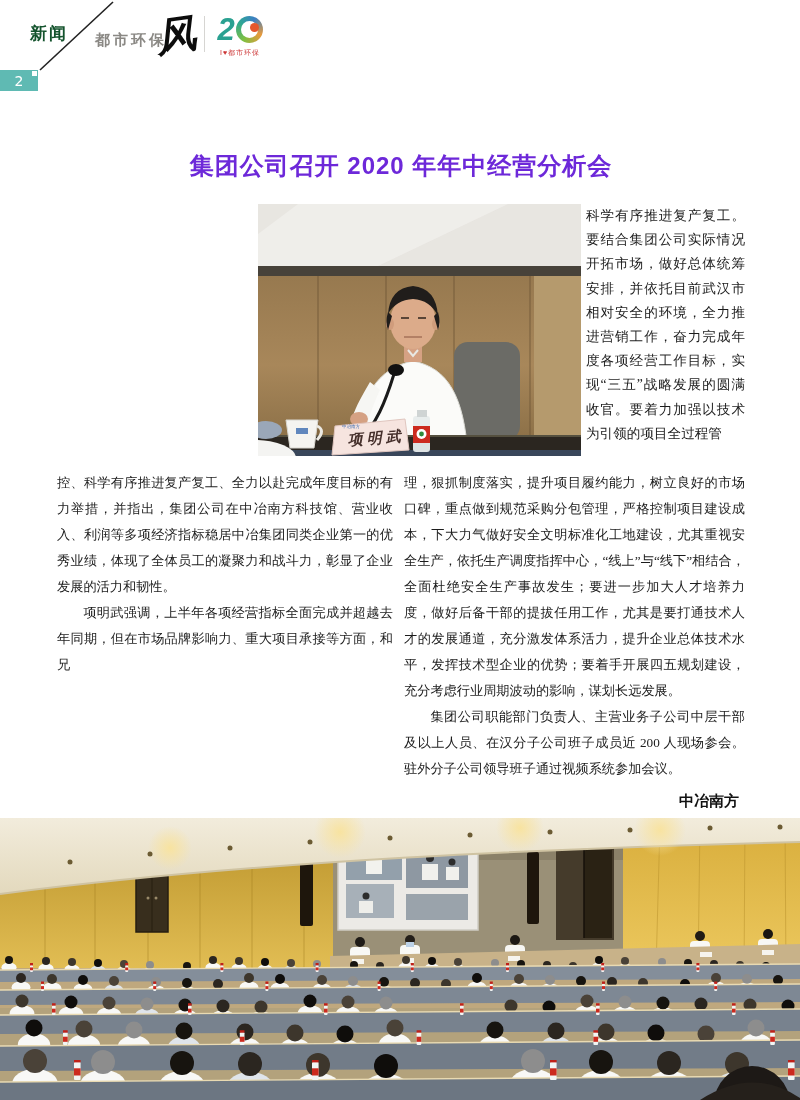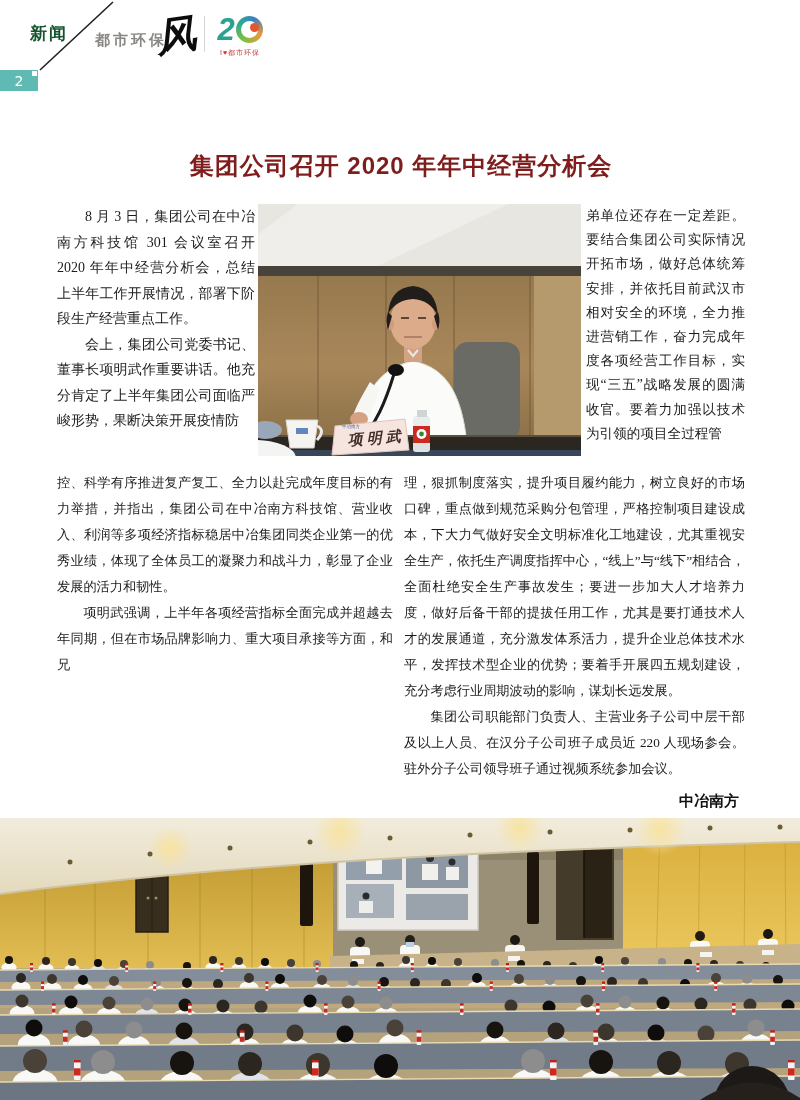--- a/index.html
+++ b/index.html
@@ -61,21 +61,21 @@
     background:#e4572e; border-radius:50%;
   }
   .logo20-tagline{
     margin-top:2px; font-family:"Liberation Sans","DejaVu Sans",sans-serif;
     font-size:7px; color:#cc3333; letter-spacing:1px; white-space:nowrap;
   }
   
   .headline{
     position:absolute; left:57px; top:150px; width:688px;
     text-align:center; font-family:"Liberation Sans","DejaVu Sans",sans-serif;
-    font-weight:700; font-size:24px; color:#7f1d1d; letter-spacing:1px;
+    font-weight:700; font-size:24px; color:#6d28d9; letter-spacing:1px;
   }
   .body-text{ text-align:justify; color:#1c1c1c; }
   .body-text p{ margin:0; }
   .body-text p.ind{ text-indent:2em; }
   .col-left-narrow{
     position:absolute; left:57px; top:204px; width:198px; height:256px;
     font-size:14px; line-height:25.5px; overflow:hidden;
   }
   .col-right-narrow{
     position:absolute; left:586px; top:204px; width:159px; height:262px;
@@ -127,24 +127,20 @@
       <span class="logo20-ring">
         <span class="inner"></span>
         <span class="dot"></span>
       </span>
     </div>
     <div class="logo20-tagline">I♥都市环保</div>
   </div>
 
   <h1 class="headline">集团公司召开 2020 年年中经营分析会</h1>
 
-  <div class="col-left-narrow body-text">
-    <p class="ind">8 月 3 日，集团公司在中冶南方科技馆 301 会议室召开 2020 年年中经营分析会，总结上半年工作开展情况，部署下阶段生产经营重点工作。</p>
-    <p class="ind">会上，集团公司党委书记、董事长项明武作重要讲话。他充分肯定了上半年集团公司面临严峻形势，果断决策开展疫情防</p>
-  </div>
 
   <div class="photo-mid">
     <svg viewBox="0 0 323 252" width="323" height="252">
       <defs>
         <linearGradient id="wood" x1="0" y1="0" x2="0" y2="1">
           <stop offset="0" stop-color="#97794f"></stop>
             <stop offset="0.55" stop-color="#a8875a"></stop>
             <stop offset="1" stop-color="#8d7148"></stop>
         </linearGradient>
       </defs>
@@ -210,30 +206,30 @@
         <rect x="155" y="222" width="17" height="17" fill="#cc2a1e"></rect>
         <circle cx="163.5" cy="230" r="5" fill="#ffffff"></circle>
         <circle cx="163.5" cy="230" r="2.4" fill="#2e8b3a"></circle>
       </g>
 
       <ellipse cx="-4" cy="254" rx="42" ry="18" fill="#f4f4f2"></ellipse>
     </svg>
   </div>
 
   <div class="col-right-narrow body-text">
-    <p>弟单位还存在一定差距。要结合集团公司实际情况开拓市场，做好总体统筹安排，并依托目前武汉市相对安全的环境，全力推进营销工作，奋力完成年度各项经营工作目标，实现“三五”战略发展的圆满收官。要着力加强以技术为引领的项目全过程管</p>
+    <p>科学有序推进复产复工。要结合集团公司实际情况开拓市场，做好总体统筹安排，并依托目前武汉市相对安全的环境，全力推进营销工作，奋力完成年度各项经营工作目标，实现“三五”战略发展的圆满收官。要着力加强以技术为引领的项目全过程管</p>
   </div>
 
   <div class="col-lower-left body-text">
     <p>控、科学有序推进复产复工、全力以赴完成年度目标的有力举措，并指出，集团公司在中冶南方科技馆、营业收入、利润等多项经济指标稳居中冶集团同类企业第一的优秀业绩，体现了全体员工的凝聚力和战斗力，彰显了企业发展的活力和韧性。</p>
     <p class="ind">项明武强调，上半年各项经营指标全面完成并超越去年同期，但在市场品牌影响力、重大项目承接等方面，和兄</p>
   </div>
   <div class="col-lower-right body-text">
     <p>理，狠抓制度落实，提升项目履约能力，树立良好的市场口碑，重点做到规范采购分包管理，严格控制项目建设成本，下大力气做好安全文明标准化工地建设，尤其重视安全生产，依托生产调度指挥中心，“线上”与“线下”相结合，全面杜绝安全生产事故发生；要进一步加大人才培养力度，做好后备干部的提拔任用工作，尤其是要打通技术人才的发展通道，充分激发体系活力，提升企业总体技术水平，发挥技术型企业的优势；要着手开展四五规划建设，充分考虑行业周期波动的影响，谋划长远发展。</p>
-    <p class="ind">集团公司职能部门负责人、主营业务子公司中层干部及以上人员、在汉分子公司班子成员近 220 人现场参会。驻外分子公司领导班子通过视频系统参加会议。</p>
+    <p class="ind">集团公司职能部门负责人、主营业务子公司中层干部及以上人员、在汉分子公司班子成员近 200 人现场参会。驻外分子公司领导班子通过视频系统参加会议。</p>
     <div class="byline">中冶南方</div>
   </div>
 
   <div class="photo-bottom">
     <svg id="hall-svg" viewBox="0 0 800 282" width="800" height="282">
       <defs>
         <linearGradient id="lwall" x1="0" y1="0" x2="0" y2="1">
           <stop offset="0" stop-color="#b9922a"></stop>
             <stop offset="1" stop-color="#e6c258"></stop>
         </linearGradient>

